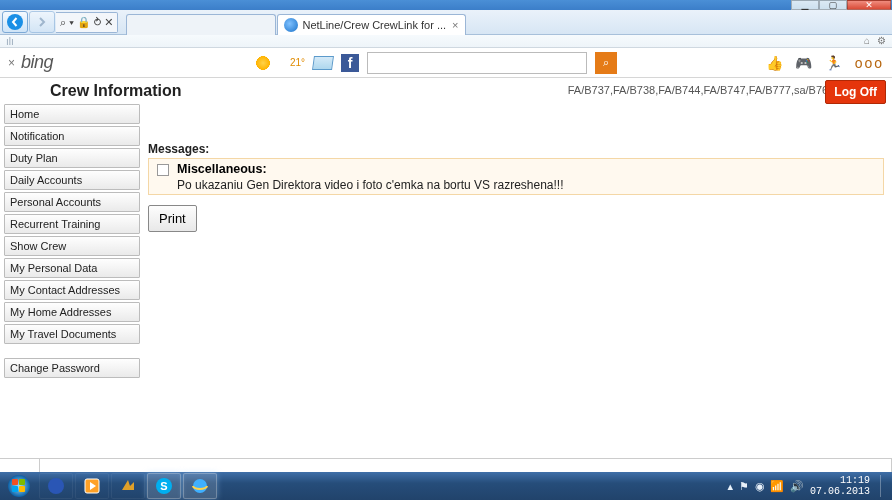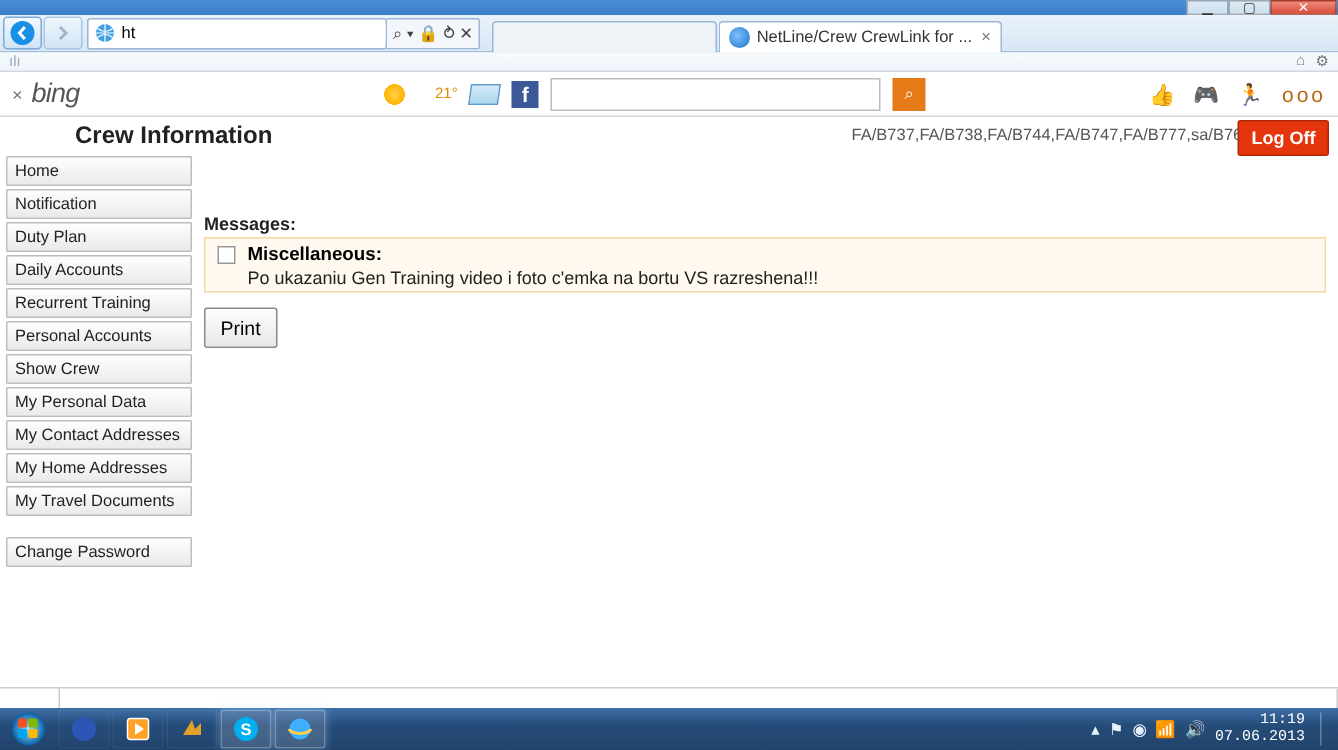--- a/index.html
+++ b/index.html
@@ -46,21 +46,21 @@
 .bing-ico { font-size:14px; color:#6b99bf; cursor:pointer; }
 .dots { color:#b7660f; letter-spacing:2px; }
 
 
 .page-header { padding: 4px 10px 2px; position: relative; margin-left: 40px; }
 .page-title { font-size: 16px; font-weight: bold; color: #222; }
 .page-status { position: absolute; right: 10px; top: 6px; font-size: 11px; color: #555; }
 .logoff { position: absolute; right: 6px; top: 2px; background: #e5350c; color: #fff; border: 1px solid #b02805; font-size: 12px; font-weight: bold; padding: 4px 8px; cursor: pointer; border-radius: 2px; }
 
 .page-body { display: flex; align-items: flex-start; padding: 2px 4px; height: 345px; }
-.sidebar { width: 124px; display: flex; flex-direction: column; gap: 2px; }
+.sidebar { width: 136px; display: flex; flex-direction: column; gap: 2px; }
 .sidebar-item { border: 1px solid #bcbcbc; background: linear-gradient(#fefefe,#eaeaea); padding: 3px 5px; font-size: 11px; color: #222; cursor: pointer; border-radius: 1px; }
 .sidebar-gap { height: 10px; }
 
 .main { flex: 1; padding: 0 4px 0 8px; }
 .messages-label { font-size: 12px; font-weight: bold; color: #222; margin-bottom: 2px; margin-top: 38px; }
 .msg-block { border: 1px solid #f4d7a6; background: #fff9ef; padding: 2px 0; }
 .msg-row { display:flex; align-items:center; gap:8px; padding: 0 8px; }
 .checkbox { width:12px; height:12px; border:1px solid #999; background:#fff; margin-top:3px; flex-shrink:0; }
 .msg-cat { font-weight: bold; font-size: 12.5px; }
 .msg-body { font-size: 12px; color: #222; padding-left: 28px; margin-top: 2px; }
@@ -96,29 +96,20 @@
   <div class="nav-btn nav-back">
     <svg width="18" height="18" viewBox="0 0 18 18">
         <circle cx="9" cy="9" r="8"></circle>
         <path d="M10.5 5 L7 9 L10.5 13" stroke="#fff" stroke-width="2" fill="none"></path>
       </svg>
   </div>
   <div class="nav-btn" style="opacity:.55">
     <svg width="14" height="14" viewBox="0 0 14 14">
         <path d="M5 3 L9 7 L5 11" stroke="#6a8aab" stroke-width="2" fill="none"></path>
       </svg>
-  </div>
-  <div class="addr-wrap">
-    <span class="addr-icon">
-      <svg width="16" height="16" viewBox="0 0 16 16">
-          <circle cx="8" cy="8" r="6" fill="#3fa0e6"></circle>
-          <path d="M2 8 h12 M8 2 v12 M3 5 q5 4 10 0 M3 11 q5 -4 10 0" stroke="#fff" stroke-width="0.8" fill="none"></path>
-        </svg>
-    </span>
-    <input class="addr-input" value="ht" style="">
   </div>
   <div class="addr-right">⌕ ▾ 🔒 ⥁ ✕</div>
   <div class="tabs-area">
     <div class="ie-tab blank">
         <span></span>
       </div>
     <div class="ie-tab active">
       <span class="tab-icon"></span>
       <span>NetLine/Crew CrewLink for ...</span>
       <span class="tab-close">×</span>
@@ -160,39 +151,39 @@
   <div class="page-status">FA/B737,FA/B738,FA/B744,FA/B747,FA/B777,sa/B767 BML-100</div>
   <button class="logoff">Log Off</button>
 </div>
 
 <div class="page-body">
   <div class="sidebar">
     <div class="sidebar-item">Home</div>
     <div class="sidebar-item">Notification</div>
     <div class="sidebar-item">Duty Plan</div>
     <div class="sidebar-item">Daily Accounts</div>
+    <div class="sidebar-item">Personal Accounts</div>
     <div class="sidebar-item">Recurrent Training</div>
-    <div class="sidebar-item">Personal Accounts</div>
     <div class="sidebar-item">Show Crew</div>
     <div class="sidebar-item">My Personal Data</div>
     <div class="sidebar-item">My Contact Addresses</div>
     <div class="sidebar-item">My Home Addresses</div>
     <div class="sidebar-item">My Travel Documents</div>
     <div class="sidebar-gap"></div>
     <div class="sidebar-item">Change Password</div>
   </div>
 
   <div class="main">
     <div class="messages-label">Messages:</div>
     <div class="msg-block">
       <div class="msg-row">
         <span class="checkbox"></span>
         <span class="msg-cat">Miscellaneous:</span>
       </div>
-      <div class="msg-body">Po ukazaniu Gen Training video i foto c'emka na bortu VS razreshena!!!</div>
+      <div class="msg-body">Po ukazaniu Gen Direktora video i foto c'emka na bortu VS razreshena!!!</div>
     </div>
     <button class="print-btn">Print</button>
   </div>
 </div>
 
 <div class="statusbar">
   <div class="seg"></div>
   <div class="seg flex"></div>
 </div>
 

